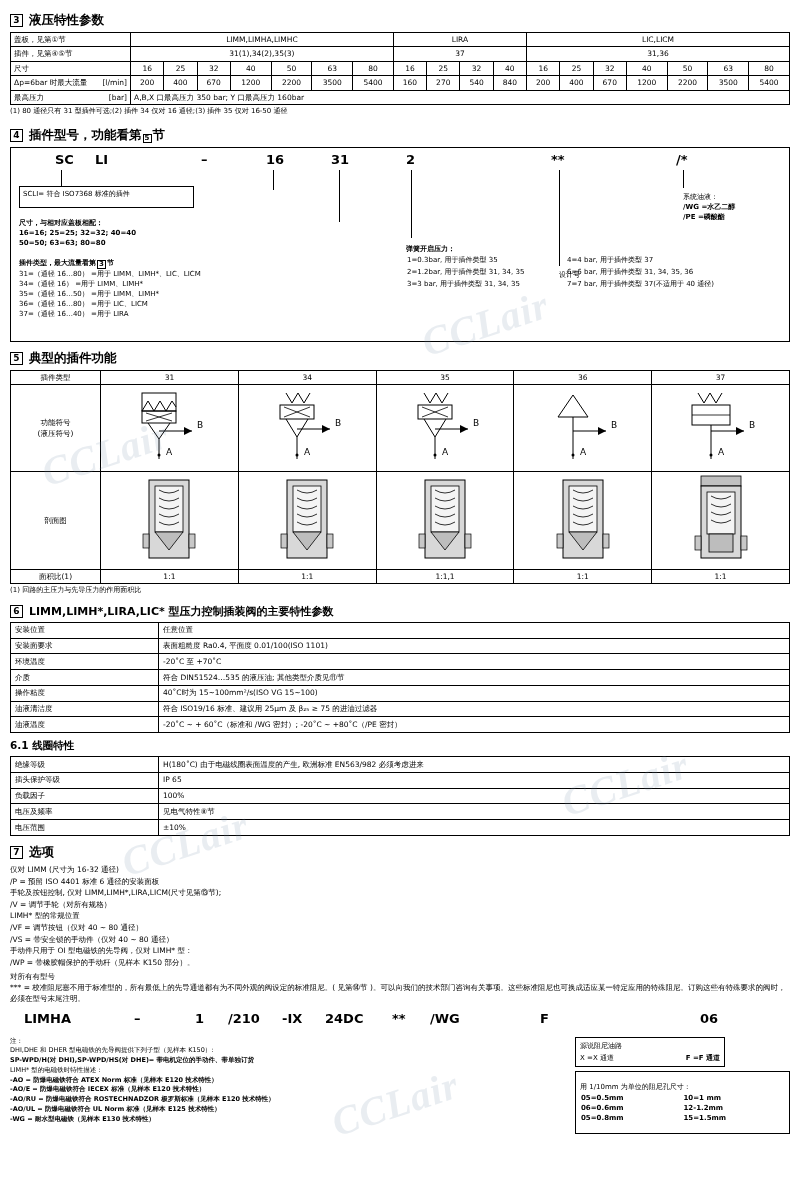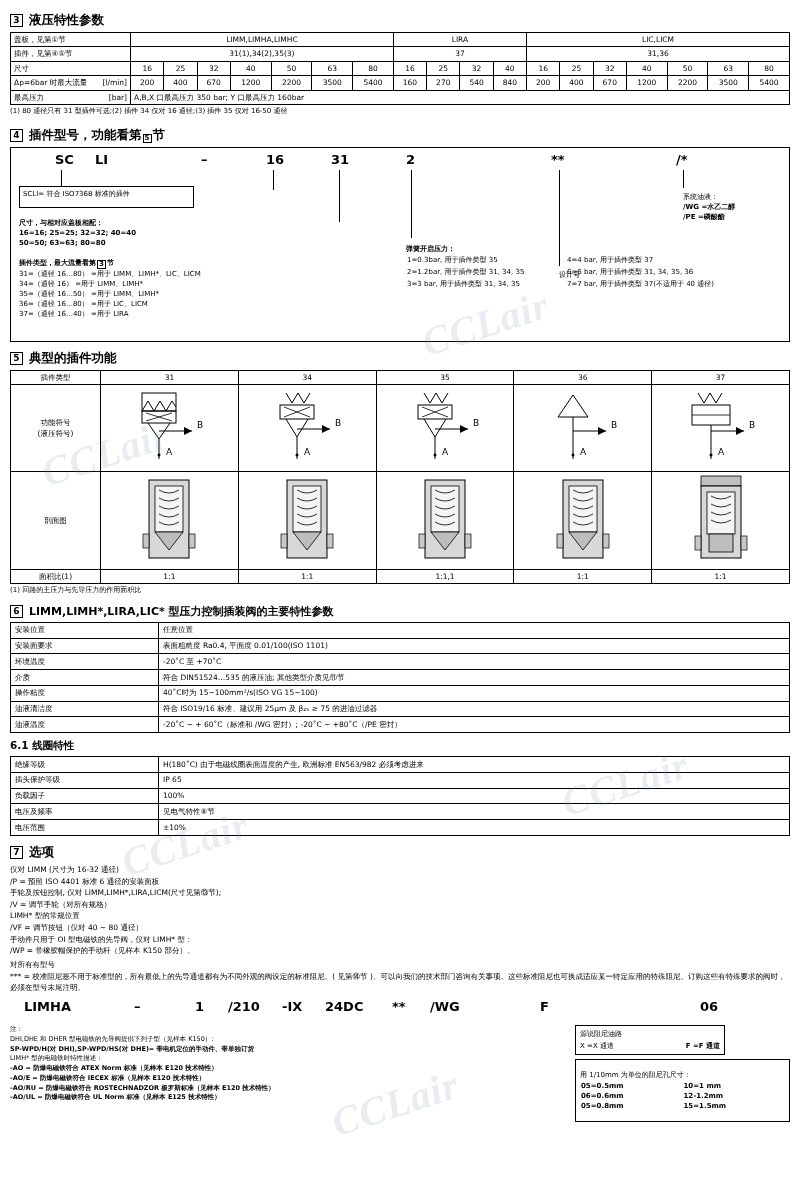--- a/index.html
+++ b/index.html
@@ -469,20 +469,21 @@
     <div class="sec-title">选项</div>
   </div>
 
   <div class="opt">
     <div>仅对 LIMM (尺寸为 16-32 通径)</div>
     <div>/P   = 预留 ISO 4401 标准 6 通径的安装面板</div>
     <div>手轮及按钮控制, 仅对 LIMM,LIMH*,LIRA,LICM(尺寸见第⑬节);</div>
     <div>/V   = 调节手轮（对所有规格）</div>
     <div>LIMH* 型的常规位置</div>
     <div>/VF  = 调节按钮（仅对 40 ~ 80 通径）</div>
+    <div>/VS  = 带安全锁的手动件（仅对 40 ~ 80 通径）</div>
     <div>手动件只用于 OI 型电磁铁的先导阀，仅对 LIMH* 型：</div>
     <div>/WP  = 带橡胶帽保护的手动杆（见样本 K150 部分）。</div>
     <div style="margin-top:2px;">对所有有型号</div>
     <div style="line-height:1.5;">***   = 校准阻尼塞不用于标准型的，所有最低上的先导通道都有为不同外观的阀设定的标准阻尼。( 见第⑭节 )。可以向我们的技术部门咨询有关事项。这些标准阻尼也可换成适应某一特定应用的特殊阻尼。订购这些有特殊要求的阀时，必须在型号末尾注明。</div>
   </div>
 
   <div class="btm">
     <span style="left:14px;">LIMHA</span>
     <span style="left:124px;">–</span>
     <span style="left:185px;">1</span>
@@ -498,20 +499,21 @@
   <div style="display:flex; gap:10px; align-items:flex-start;">
     <div class="fine" style="flex:1 1 auto;">
       <div>注：</div>
       <div>DHI,DHE 和 DHER 型电磁铁的先导阀提供下列子型（见样本 K150）:</div>
       <div class="b">SP-WPD/H(对 DHI),SP-WPD/HS(对 DHE)= 带电机定位的手动件、带单独订货</div>
       <div>LIMH* 型的电磁铁时特性描述：</div>
       <div class="b">-AO    = 防爆电磁铁符合 ATEX Norm 标准（见样本 E120 技术特性）</div>
       <div class="b">-AO/E  = 防爆电磁铁符合 IECEX 标准（见样本 E120 技术特性）</div>
       <div class="b">-AO/RU = 防爆电磁铁符合 ROSTECHNADZOR 极罗斯标准（见样本 E120 技术特性）</div>
       <div class="b">-AO/UL = 防爆电磁铁符合 UL Norm 标准（见样本 E125 技术特性）</div>
+      <div class="b">-WG    = 耐水型电磁铁（见样本 E130 技术特性）</div>
     </div>
 
     <div style="width:215px;">
       <div style="border:1px solid #000; padding:3px 4px; font-size:7px; margin-bottom:4px; width:150px;">
         <div>源说阻尼油路</div>
         <div style="display:flex; justify-content:space-between; margin-top:2px;">
           <span>X =X 通道</span>
           <span class="b">F =F 通道</span>
         </div>
       </div>

